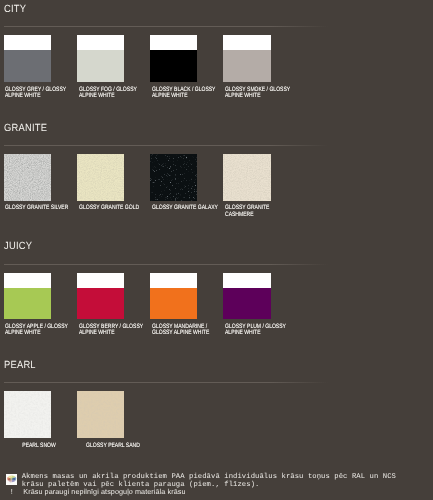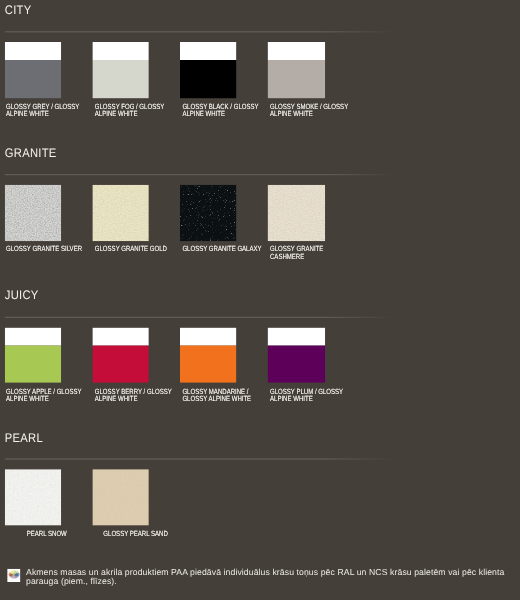--- a/index.html
+++ b/index.html
@@ -240,17 +240,20 @@
       <g opacity="0.6">
         <ellipse cx="13.8" cy="21.5" rx="5.2" ry="4.6" fill="#8f4526"></ellipse>
         <ellipse cx="30.5" cy="20" rx="6.5" ry="5.2" fill="#2d4b83"></ellipse>
         <ellipse cx="22" cy="19.5" rx="6" ry="5.2" fill="#6f9a52" opacity="0.55"></ellipse>
         <ellipse cx="17.5" cy="25.5" rx="4.2" ry="3.6" fill="#8c7a4f" opacity="0.5"></ellipse>
       </g>
       <path d="M18 26 L14.5 37.5 L22.5 30.5 Z" fill="#cdc7bb" opacity="0.6"></path>
     </svg>
   </div>
   <div class="fn-row" style="left:21.7px;top:-0.4px;width:400px;">
-    <div class="fn-text" style="color: rgb(237, 235, 231);">Akmens masas un akrila produktiem PAA piedāvā individuālus krāsu toņus pēc RAL un NCS krāsu paletēm vai pēc klienta parauga (piem., flīzes).</div>
+    <div class="fn-text" style="color: rgb(237, 235, 231); font-family: Liberation Mono, monospace;">Akmens masas un akrila produktiem PAA piedāvā individuālus krāsu toņus pēc RAL un NCS krāsu paletēm vai pēc klienta parauga (piem., flīzes).</div>
+  </div>
+  <div class="fn-row" style="left:10.7px;top:7.8px;white-space:nowrap;">
+    <span class="fn-text" style="display: inline-block; width: 12.6px; color: rgb(237, 235, 231);">!</span><span class="fn-text" style="display: inline-block; color: rgb(237, 235, 231);">Krāsu paraugi nepilnīgi atspoguļo materiāla krāsu</span>
   </div>
 </div>
 
 </div>
 
 </body></html>

